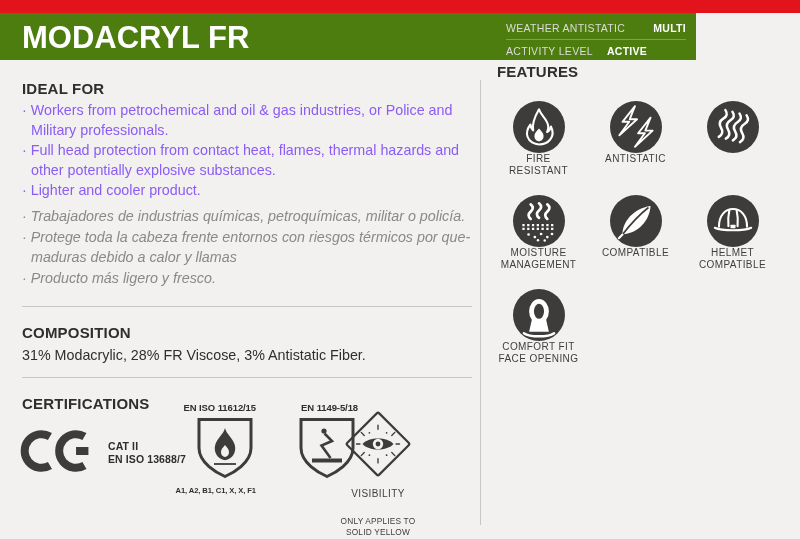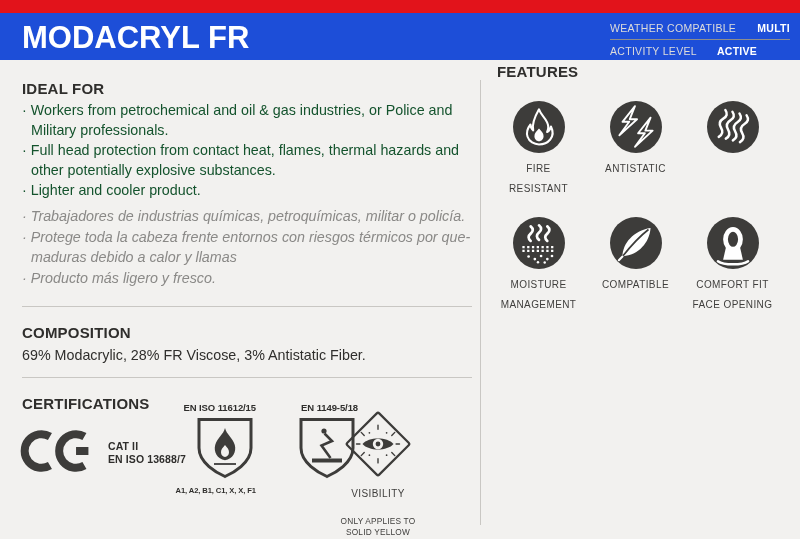--- a/index.html
+++ b/index.html
@@ -6,35 +6,35 @@
   html,body { width:800px; height:539px; }
   body {
     position: relative;
     font-family: "Liberation Sans", sans-serif;
     background: #f2f1ef;
     color: #2f2e2c;
     overflow: hidden;
   }
   
   .red-bar { position:absolute; top:0; left:0; width:800px; height:13px; background:#e2131b; }
-  .dark-bar { position:absolute; top:13px; left:0; width:800px; height:47px; background:#1d4ed8; }
+  .dark-bar { position:absolute; top:13px; left:0; width:696px; height:47px; background:#4d7c0f; }
   .title {
     position:absolute; left:22px; top:0; height:47px; line-height:49px;
     font-size:31px; font-weight:bold; color:#fff; letter-spacing:0px;
   }
   .meta { position:absolute; right:10px; top:6px; width:180px; }
   .meta-row { display:flex; align-items:center; height:18px; font-size:10.5px; letter-spacing:0.3px; color:#dddcda; }
   .meta-row .value { font-weight:bold; color:#fff; }
   .meta-row.first .value { margin-left:auto; }
-  .meta-row.second .value { margin-left:20px; }
+  .meta-row.second .value { margin-left:14px; }
   .meta-divider { height:1px; background:#8f8e8c; margin:2px 0; }
   
   .section-heading { position:absolute; font-weight:bold; font-size:15px; letter-spacing:0.2px; color:#2f2e2c; }
   
-  .bullets-en { position:absolute; left:22px; top:100px; width:452px; font-size:14.3px; line-height:1.4; color:#14532d; }
+  .bullets-en { position:absolute; left:22px; top:100px; width:452px; font-size:14.3px; line-height:1.4; color:#8b5cf6; }
   .bullets-es { position:absolute; left:22px; top:206px; width:452px; font-size:14.3px; line-height:1.45; color:#8a8987; font-style:italic; }
   .bullet { padding-left:9px; text-indent:-9px; }
   .hr { position:absolute; left:22px; width:450px; height:1px; background:#c9c7c3; }
   .composition-text { position:absolute; left:22px; top:347px; width:452px; font-size:14.3px; color:#2f2e2c; }
   
   .ce-logo { position:absolute; left:20px; top:428px; }
   .ce-text { position:absolute; left:108px; top:440px; font-size:10.5px; font-weight:bold; line-height:13px; white-space:pre-line; color:#2f2e2c; letter-spacing:0.1px; }
   .std { position:absolute; width:86px; text-align:right; }
   .std-1 { left:170px; top:402px; }
   .std-2 { left:272px; top:402px; }
@@ -50,33 +50,33 @@
     position:absolute; left:490px; top:101px; width:300px;
     display:grid; grid-template-columns:repeat(3, 97px); row-gap:18px;
   }
   .feature { text-align:center; }
   .feature-circle {
     width:52px; height:52px; border-radius:50%; background:#3d3c3a;
     margin:0 auto; display:flex; align-items:center; justify-content:center;
   }
   .feature-circle svg { display:block; }
   .feature-label {
-    margin-top:6px; font-size:10px; line-height:20px; letter-spacing:0.4px;
+    font-size:10px; line-height:12px; letter-spacing:0.4px;
     color:#3f3e3c; white-space:pre-line;
   }
 </style>
 </head>
 <body>
 
 <div class="red-bar"></div>
 <div class="dark-bar">
   <div class="title">MODACRYL FR</div>
   <div class="meta">
     <div class="meta-row first">
-      <span>WEATHER COMPATIBLE</span>
+      <span>WEATHER ANTISTATIC</span>
       <span class="value">MULTI</span>
     </div>
     <div class="meta-divider"></div>
     <div class="meta-row second">
       <span>ACTIVITY LEVEL</span>
       <span class="value">ACTIVE</span>
     </div>
   </div>
 </div>
 
@@ -88,21 +88,21 @@
 </div>
 <div class="bullets-es">
   <div class="bullet">· Trabajadores de industrias químicas, petroquímicas, militar o policía.</div>
   <div class="bullet">· Protege toda la cabeza frente entornos con riesgos térmicos por que-maduras debido a calor y llamas</div>
   <div class="bullet">· Producto más ligero y fresco.</div>
 </div>
 
 <div class="hr" style="top:306px;"></div>
 
 <div class="section-heading" style="left:22px; top:324px;">COMPOSITION</div>
-<div class="composition-text">69% Modacrylic, 28% FR Viscose, 3% Antistatic Fiber.</div>
+<div class="composition-text">31% Modacrylic, 28% FR Viscose, 3% Antistatic Fiber.</div>
 
 <div class="hr" style="top:377px;"></div>
 
 <div class="section-heading" style="left:22px; top:395px;">CERTIFICATIONS</div>
 
 <div class="ce-logo">
   <svg width="82" height="46" viewBox="0 0 92 52">
     <g fill="none" stroke="#3d3c3a" stroke-width="9">
       <path d="M33.5 9.6 A19 19 0 1 0 33.5 42.4"></path>
       <path d="M72.5 9.6 A19 19 0 1 0 72.5 42.4"></path>
@@ -242,20 +242,35 @@
     <div class="feature-circle">
       <svg width="52" height="52" viewBox="0 0 50 50">
         <path d="M12 38 C12 26 22 13 39 10.5 C38 25 27 36 14 37.5 Z" fill="#fff"></path>
         <path d="M12 38 C19 29 28 19 37 12" fill="none" stroke="#3d3c3a" stroke-width="1.6"></path>
         <path d="M12 38 L8.5 41.5" stroke="#fff" stroke-width="2" stroke-linecap="round"></path>
       </svg>
     </div>
     <div class="feature-label">COMPATIBLE</div>
   </div>
 
+  <div class="feature">
+    <div class="feature-circle">
+      <svg width="52" height="52" viewBox="0 0 50 50">
+        <g fill="none" stroke="#fff" stroke-width="2" stroke-linecap="round">
+          <path d="M11.5 30.5 C11.5 19.5 17.5 13.5 25 13.5 C32.5 13.5 38.5 19.5 38.5 30.5"></path>
+          <path d="M7.5 31.5 C14 34.8 36 34.8 42.5 31.5"></path>
+          <path d="M21.5 14.5 C20.5 19 20.2 24.5 20.6 30"></path>
+          <path d="M28.5 14.5 C29.5 19 29.8 24.5 29.4 30"></path>
+        </g>
+        <rect x="22.6" y="28.5" width="4.8" height="3.4" rx="0.5" fill="#fff"></rect>
+      </svg>
+    </div>
+    <div class="feature-label">HELMET
+COMPATIBLE</div>
+  </div>
 
   <div class="feature">
     <div class="feature-circle">
       <svg width="52" height="52" viewBox="0 0 50 50">
         <path d="M18.5 28 L31.5 28 L34.5 41 L15.5 41 Z" fill="#fff"></path>
         <ellipse cx="25" cy="21.5" rx="7.2" ry="9.5" fill="#3d3c3a" stroke="#fff" stroke-width="4.6"></ellipse>
         <path d="M10.5 42.5 C16 46.5 34 46.5 39.5 42.5" fill="none" stroke="#fff" stroke-width="2.4" stroke-linecap="round"></path>
       </svg>
     </div>
     <div class="feature-label">COMFORT FIT

